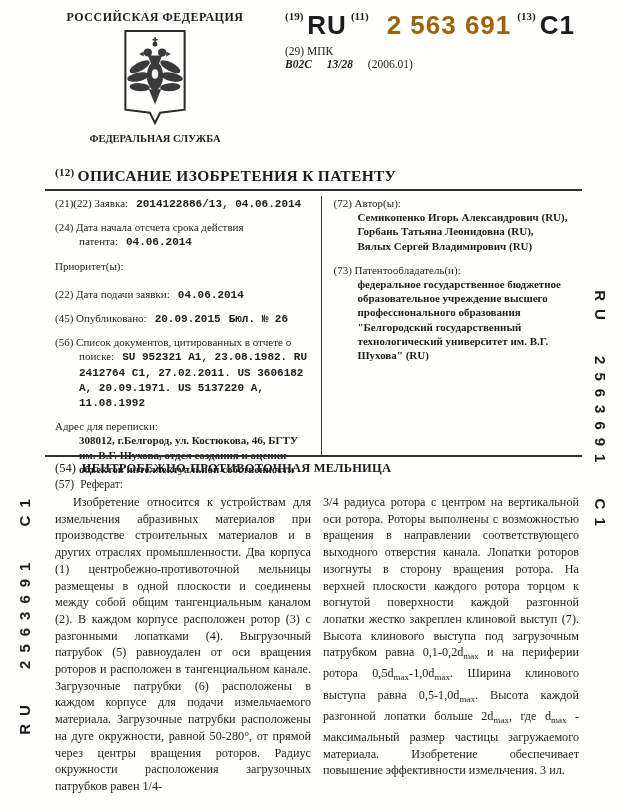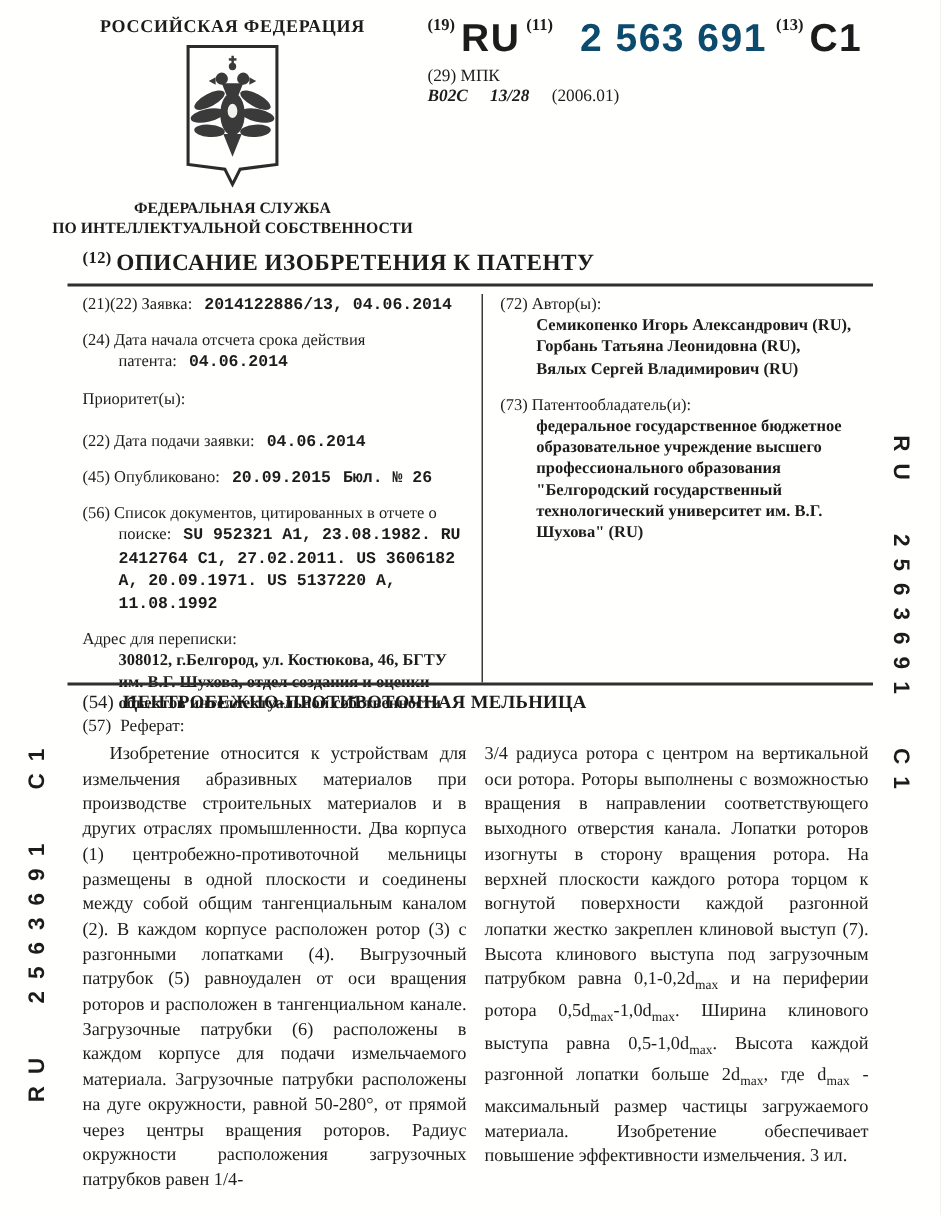--- a/index.html
+++ b/index.html
@@ -83,30 +83,29 @@
           <ellipse cx="46" cy="37" rx="11" ry="4.2" transform="rotate(28 46 37)"></ellipse>
           <ellipse cx="47.5" cy="47" rx="11" ry="4.2" transform="rotate(12 47.5 47)"></ellipse>
           <ellipse cx="46" cy="57" rx="10" ry="4" transform="rotate(-4 46 57)"></ellipse>
           <path d="M25,59 L31,74 L37,59 Z"></path>
         </g>
         <ellipse cx="31" cy="44" rx="3.2" ry="4.6" fill="#f2f2ef"></ellipse>
       </svg>
     </div>
     <div class="agency">
       <div>ФЕДЕРАЛЬНАЯ СЛУЖБА</div>
-      <div>ПО ИНТЕЛЛЕКТУАЛЬНОЙ СОБСТВЕННОСТИ</div>
     </div>
   </div>
 
   <div class="head-right">
     <div class="pub-row">
       <span class="sup">(19)</span>
       <span class="big">RU</span>
       <span class="sup">(11)</span>
-      <span class="big teal" style="color:#0c4a6e">2 563 691</span>
+      <span class="big teal" style="color:#a16207">2 563 691</span>
       <span class="sup">(13)</span>
       <span class="big">C1</span>
     </div>
     <div class="ipc-label">(29) МПК</div>
     <div class="ipc-line">
       <span class="ipc-bi">B02C</span>
       <span class="ipc-bi ipc-sub">13/28</span>
       <span class="ipc-ver">(2006.01)</span>
     </div>
   </div>

